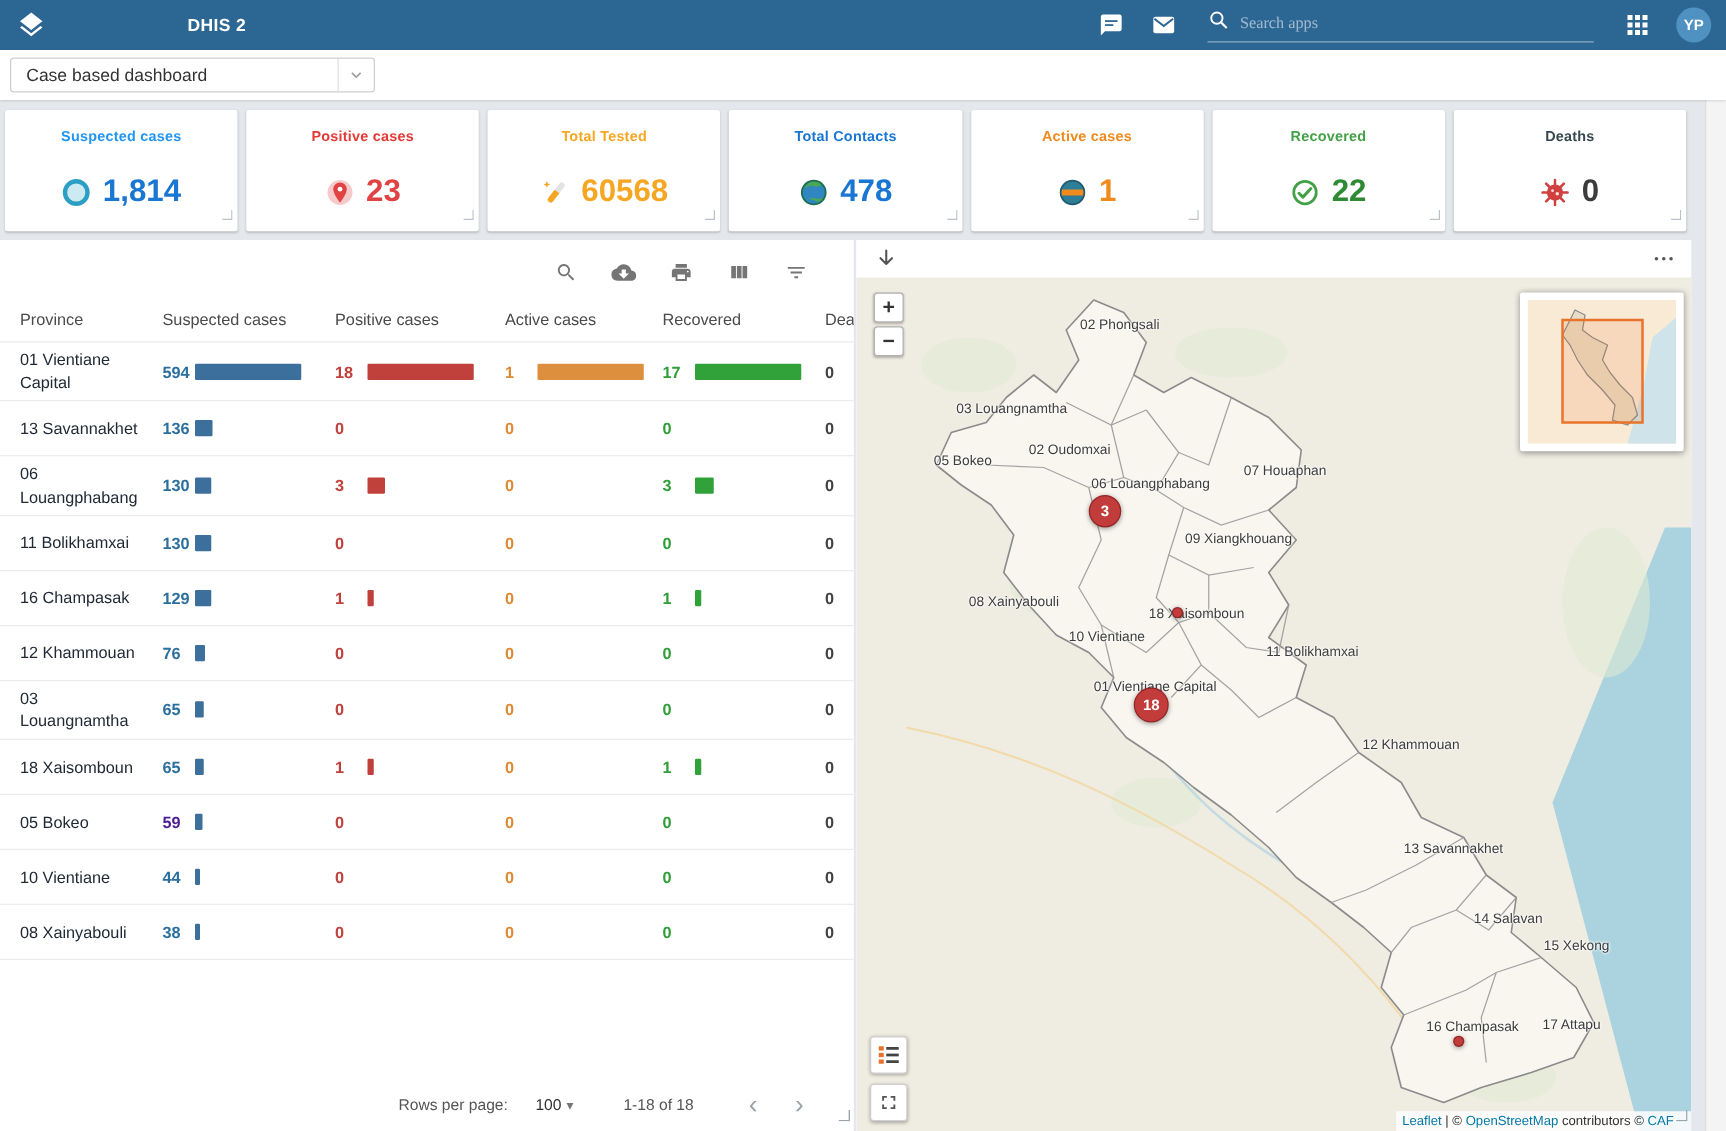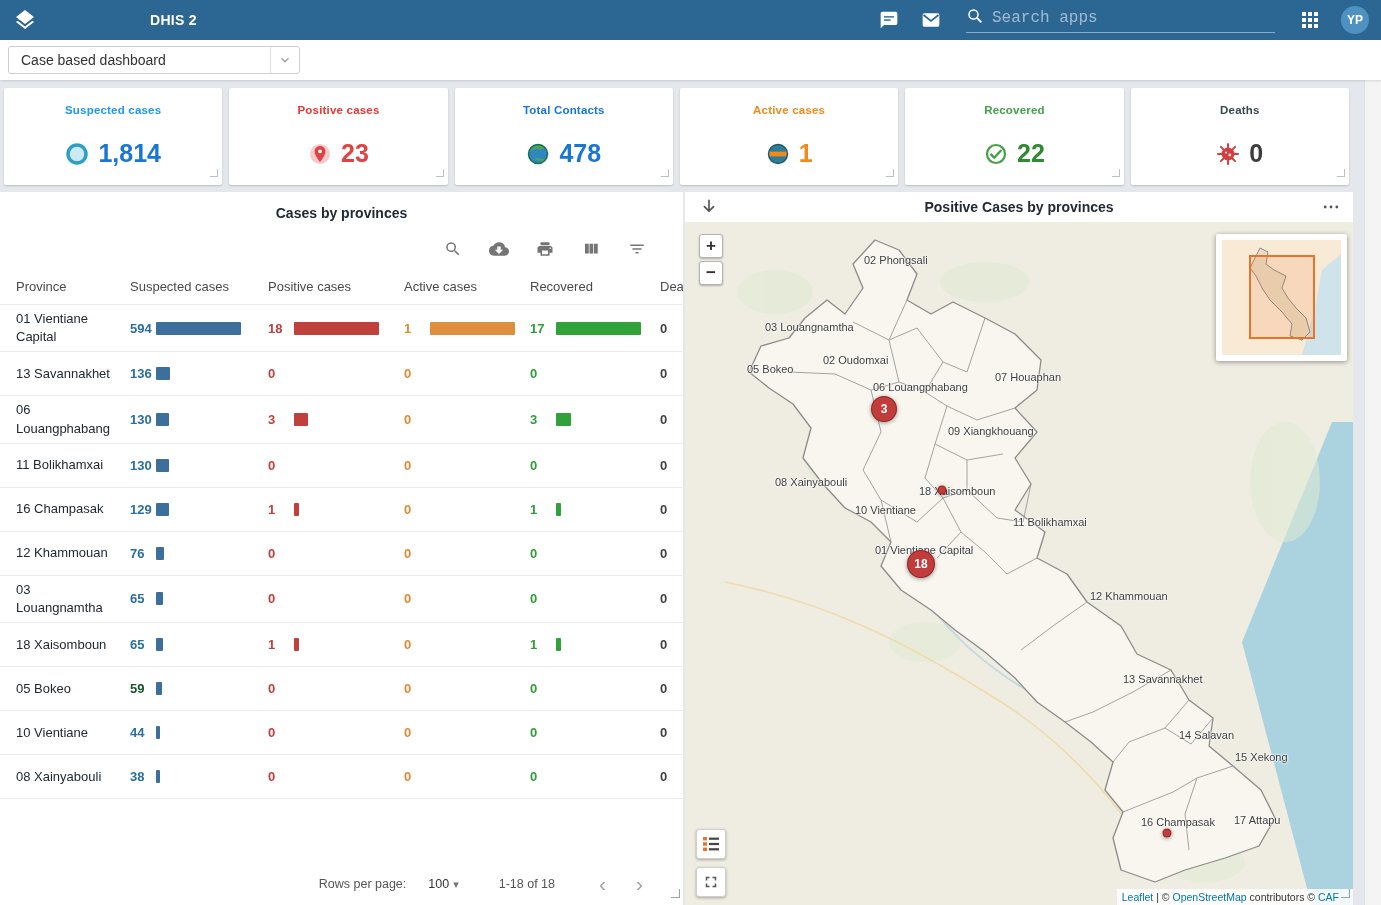--- a/index.html
+++ b/index.html
@@ -7,22 +7,22 @@
   *{box-sizing:border-box;}
 
   
   .topbar{height:40px;background:#2c6693;display:flex;align-items:center;padding:0 12px;color:#fff;}
   .logo{width:26px;height:26px;display:flex;align-items:center;justify-content:center;cursor:pointer;}
   .app-title{font-size:14px;font-weight:bold;margin-left:112px;letter-spacing:.3px;}
   .topbar-right{margin-left:auto;display:flex;align-items:center;gap:20px;}
   .tb-icon{width:22px;height:22px;display:flex;align-items:center;justify-content:center;cursor:pointer;}
   .search-wrap{display:flex;align-items:center;gap:6px;border-bottom:1px solid rgba(255,255,255,.45);
     padding-bottom:3px;margin:0 4px;}
-  .search-wrap input{background:transparent;border:none;outline:none;color:#86efac;font-size:16px;width:285px;
-    font-family:Liberation Mono, monospace;}
+  .search-wrap input{background:transparent;border:none;outline:none;color:#86efac;font-size:13px;width:285px;
+    font-family:Liberation Serif, serif;}
   .search-wrap input::placeholder{color:rgba(255,255,255,.55);}
   .avatar{width:28px;height:28px;border-radius:50%;background:#4f92c2;color:#fff;font-size:12px;font-weight:bold;
     display:flex;align-items:center;justify-content:center;cursor:pointer;}
 
   
   .dashbar{height:40px;background:#fff;display:flex;align-items:center;box-shadow:0 1px 2px rgba(0,0,0,.12);
     position:relative;z-index:5;}
   .dash-select{margin-left:8px;width:292px;height:28px;border:1px solid #cfcfcf;border-radius:3px;display:flex;
     align-items:center;justify-content:space-between;padding-left:12px;font-size:14px;color:#333;cursor:pointer;background:#fff;}
   .dash-chevron{border-left:1px solid #e0e0e0;height:100%;display:flex;align-items:center;padding:0 7px;}
@@ -178,20 +178,38 @@
               <circle cx="12" cy="9.3" r="1.9" fill="#fff"></circle>
             </svg>
           </span>
           <span class="card-value" style="color: rgb(224, 67, 67);">23</span>
         </div>
         <span class="corner"><svg width="9" height="9" viewBox="0 0 10 10">
             <path d="M9.5 1v8.5H1M9.5 5.5v4H5.5" fill="none" stroke="#b9c2c9" stroke-width="1.2"></path>
           </svg></span>
       </div>
       <div class="card">
+        <div class="card-label" style="color: rgb(245, 166, 35);">Total Tested</div>
+        <div class="card-value-row">
+          <span style="display: flex;">
+            <svg width="24" height="24" viewBox="0 0 24 24">
+              <g transform="rotate(38 13 12)">
+                <rect x="10.6" y="2.5" width="4.8" height="19" rx="2.4" fill="#e3e3e3"></rect>
+                <path d="M10.6 11h4.8v8.1a2.4 2.4 0 0 1-4.8 0z" fill="#f5a623"></path>
+              </g>
+              <path d="M5.5 2.8l.8 1.9 1.9.8-1.9.8-.8 1.9-.8-1.9-1.9-.8 1.9-.8z" fill="#f5a623"></path>
+            </svg>
+          </span>
+          <span class="card-value" style="color: rgb(245, 166, 35);">60568</span>
+        </div>
+        <span class="corner"><svg width="9" height="9" viewBox="0 0 10 10">
+            <path d="M9.5 1v8.5H1M9.5 5.5v4H5.5" fill="none" stroke="#b9c2c9" stroke-width="1.2"></path>
+          </svg></span>
+      </div>
+      <div class="card">
         <div class="card-label" style="color: rgb(25, 118, 210);">Total Contacts</div>
         <div class="card-value-row">
           <span style="display: flex;">
             <svg width="24" height="24" viewBox="0 0 24 24">
               <circle cx="12" cy="12" r="9.5" fill="#2f86c0"></circle>
               <path d="M4 10c2-3 6-4 8-3s6 0 7-2a9.5 9.5 0 0 0-15 5zM6 18c3-2 5 0 8 1s5-1 6-3c-4 3-9-2-14 2z" fill="#4aa84e"></path>
               <circle cx="12" cy="12" r="9.5" fill="none" stroke="#1c6f50" stroke-width="1.5"></circle>
             </svg>
           </span>
           <span class="card-value" style="color: rgb(25, 118, 210);">478</span>
@@ -260,21 +278,20 @@
         </div>
         <span class="corner"><svg width="9" height="9" viewBox="0 0 10 10">
             <path d="M9.5 1v8.5H1M9.5 5.5v4H5.5" fill="none" stroke="#b9c2c9" stroke-width="1.2"></path>
           </svg></span>
       </div>
     </div>
 
   <div class="panels">
 
     <section class="table-panel">
-      <h2 class="panel-title">Cases by provinces</h2>
       <div class="table-toolbar">
         <span class="tool-icon">
           <svg width="18" height="18" viewBox="0 0 24 24">
               <path fill="#757575" d="M15.5 14h-.79l-.28-.27a6.5 6.5 0 1 0-.7.7l.27.28v.79l5 4.99L20.49 19l-4.99-5zm-6 0A4.5 4.5 0 1 1 14 9.5 4.5 4.5 0 0 1 9.5 14z"></path>
             </svg>
         </span>
         <span class="tool-icon">
           <svg width="20" height="20" viewBox="0 0 24 24">
               <path fill="#757575" d="M19.35 10.04A7.49 7.49 0 0 0 12 4C9.11 4 6.6 5.64 5.35 8.04A5.994 5.994 0 0 0 0 14c0 3.31 2.69 6 6 6h13c2.76 0 5-2.24 5-5 0-2.64-2.05-4.78-4.65-4.96zM17 13l-5 5-5-5h3V9h4v4h3z"></path>
             </svg>
@@ -461,21 +478,21 @@
               <span class="num" style="color: rgb(47, 158, 56);">1</span>
               <span class="bar" style="background: rgb(49, 161, 58); width: 5px;"></span>
             </div>
             <div class="cell" style="width: 70px;">
               <span class="num" style="color: rgb(66, 66, 66);">0</span>
             </div>
           </div>
           <div class="trow">
             <div class="cell prov" style="width: 114px;">05 Bokeo</div>
             <div class="cell" style="width: 138px;">
-              <span class="num" style="color: #14532d;">59</span>
+              <span class="num" style="color: #4c1d95;">59</span>
               <span class="bar" style="background: rgb(61, 111, 156); width: 6.02764px;"></span>
             </div>
             <div class="cell" style="width: 136px;">
               <span class="num" style="color: rgb(192, 65, 60);">0</span>
             </div>
             <div class="cell" style="width: 126px;">
               <span class="num" style="color: rgb(221, 138, 51);">0</span>
             </div>
             <div class="cell" style="width: 130px;">
               <span class="num" style="color: rgb(47, 158, 56);">0</span>
@@ -537,21 +554,20 @@
       </span>
     </section>
 
     <section class="map-panel">
       <div class="map-header">
         <span class="map-dl">
           <svg width="20" height="20" viewBox="0 0 24 24">
               <path d="M12 4v13M6.5 11.5L12 17l5.5-5.5" fill="none" stroke="#555" stroke-width="2" stroke-linecap="round" stroke-linejoin="round"></path>
             </svg>
         </span>
-        <h2>Positive Cases by provinces</h2>
         <span class="map-more">
           <svg width="20" height="20" viewBox="0 0 24 24">
               <g fill="#555">
                 <circle cx="5" cy="12" r="1.7"></circle>
                 <circle cx="12" cy="12" r="1.7"></circle>
                 <circle cx="19" cy="12" r="1.7"></circle>
               </g>
             </svg>
         </span>
       </div>

